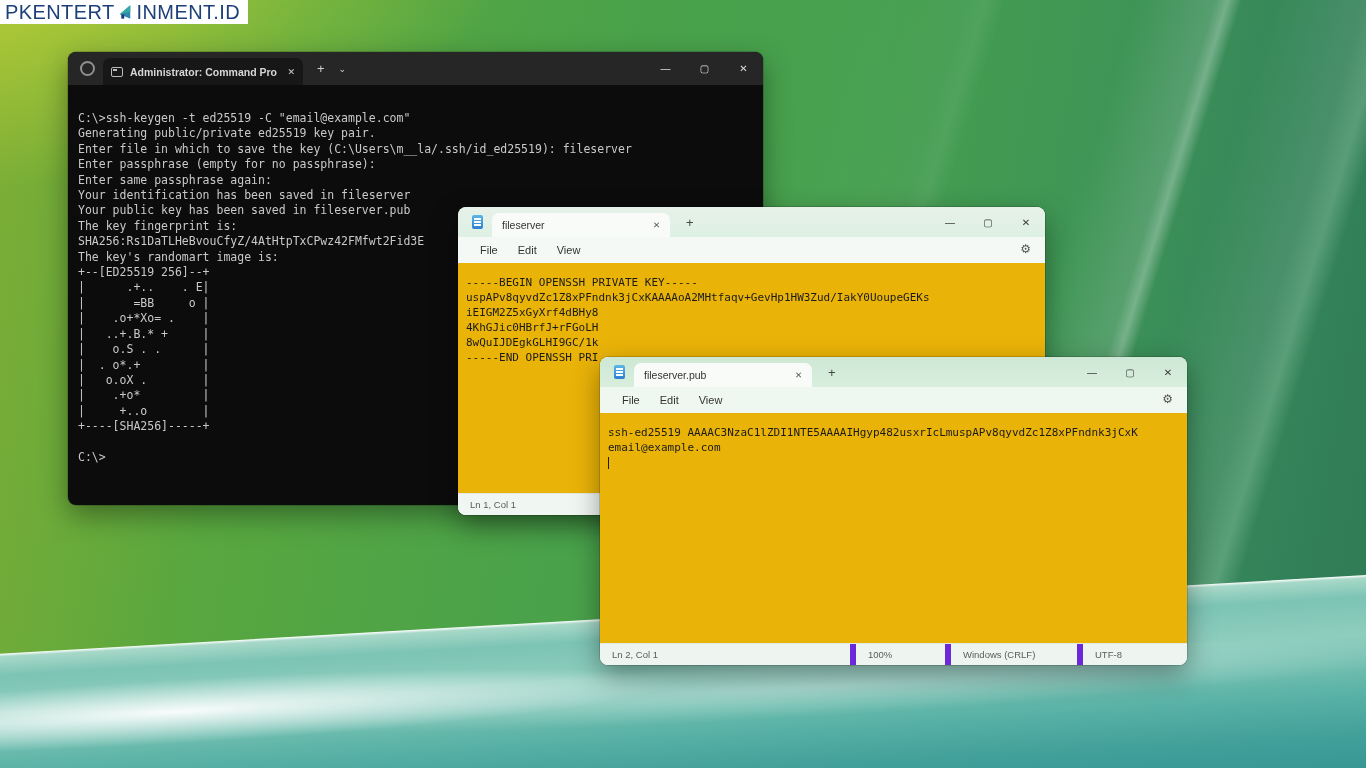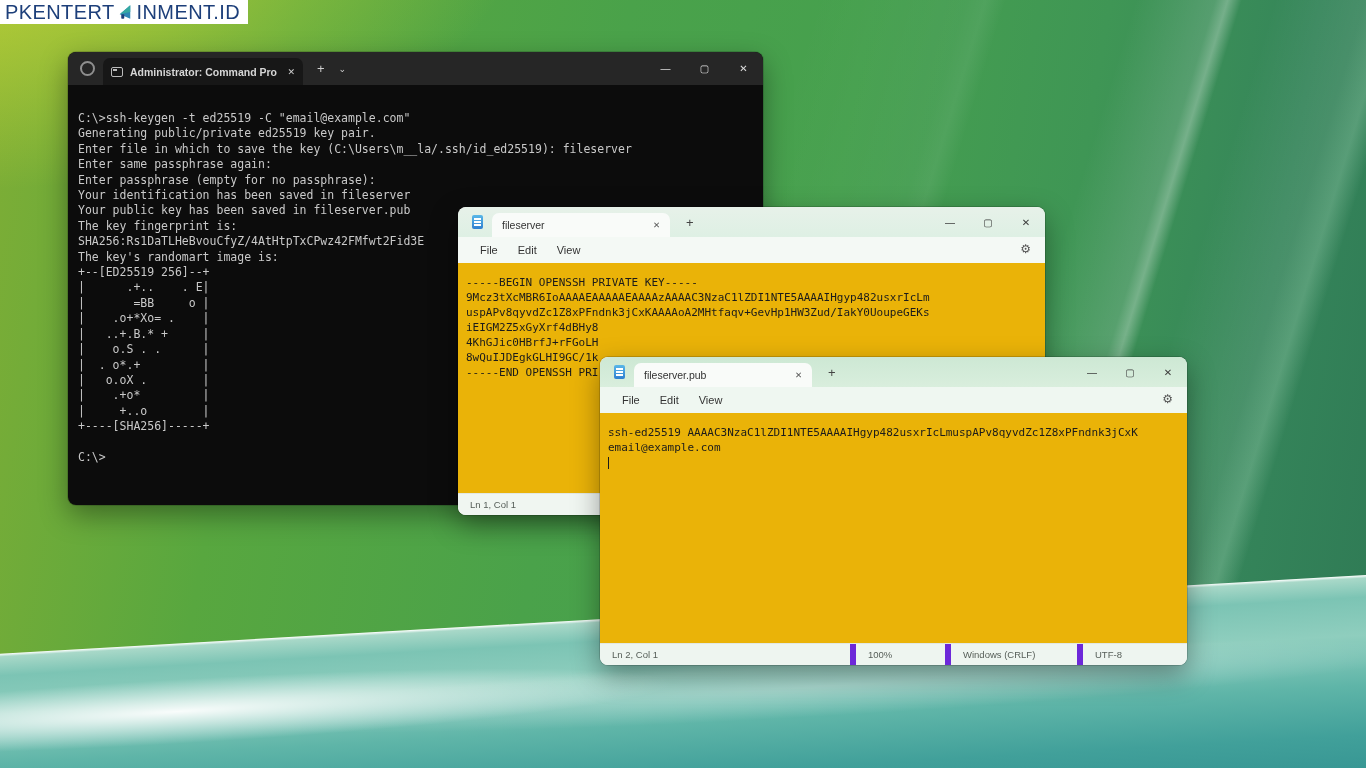--- a/index.html
+++ b/index.html
@@ -129,22 +129,22 @@
       <div class="t-controls">
         <span>—</span>
         <span>▢</span>
         <span>✕</span>
       </div>
     </div>
     <div class="t-body">
         <div class="t-line">C:\&gt;ssh-keygen -t ed25519 -C "email@example.com"</div>
         <div class="t-line">Generating public/private ed25519 key pair.</div>
         <div class="t-line">Enter file in which to save the key (C:\Users\m__la/.ssh/id_ed25519): fileserver</div>
+        <div class="t-line">Enter passphrase (empty for no passphrase):</div>
         <div class="t-line">Enter same passphrase again:</div>
-        <div class="t-line">Enter passphrase (empty for no passphrase):</div>
         <div class="t-line">Your identification has been saved in fileserver</div>
         <div class="t-line">Your public key has been saved in fileserver.pub</div>
         <div class="t-line">The key fingerprint is:</div>
         <div class="t-line">SHA256:Rs1DaTLHeBvouCfyZ/4AtHtpTxCPwz42FMfwt2Fid3E</div>
         <div class="t-line">The key's randomart image is:</div>
         <div class="t-line">+--[ED25519 256]--+</div>
         <div class="t-line">|      .+..    . E|</div>
         <div class="t-line">|       =BB     o |</div>
         <div class="t-line">|    .o+*Xo= .    |</div>
         <div class="t-line">|   ..+.B.* +     |</div>
@@ -174,21 +174,20 @@
       </div>
     </div>
     <div class="np-menubar">
       <span class="np-menu">File</span>
       <span class="np-menu">Edit</span>
       <span class="np-menu">View</span>
       <span class="np-gear">⚙</span>
     </div>
     <div class="np-body">
         <div class="np-line">-----BEGIN OPENSSH PRIVATE KEY-----</div>
-        <div class="np-line">9Mcz3tXcMBR6IoAAAAEAAAAAEAAAAzAAAAC3NzaC1lZDI1NTE5AAAAIHgyp482usxrIcLm</div>
         <div class="np-line">uspAPv8qyvdZc1Z8xPFndnk3jCxKAAAAoA2MHtfaqv+GevHp1HW3Zud/IakY0UoupeGEKs</div>
         <div class="np-line">iEIGM2Z5xGyXrf4dBHy8</div>
         <div class="np-line">4KhGJic0HBrfJ+rFGoLH</div>
         <div class="np-line">8wQuIJDEgkGLHI9GC/1k</div>
         <div class="np-line">-----END OPENSSH PRI</div>
       </div>
     <div class="np-statusbar">
       <span class="np-status-left">Ln 1, Col 1</span>
     </div>
   </div>

